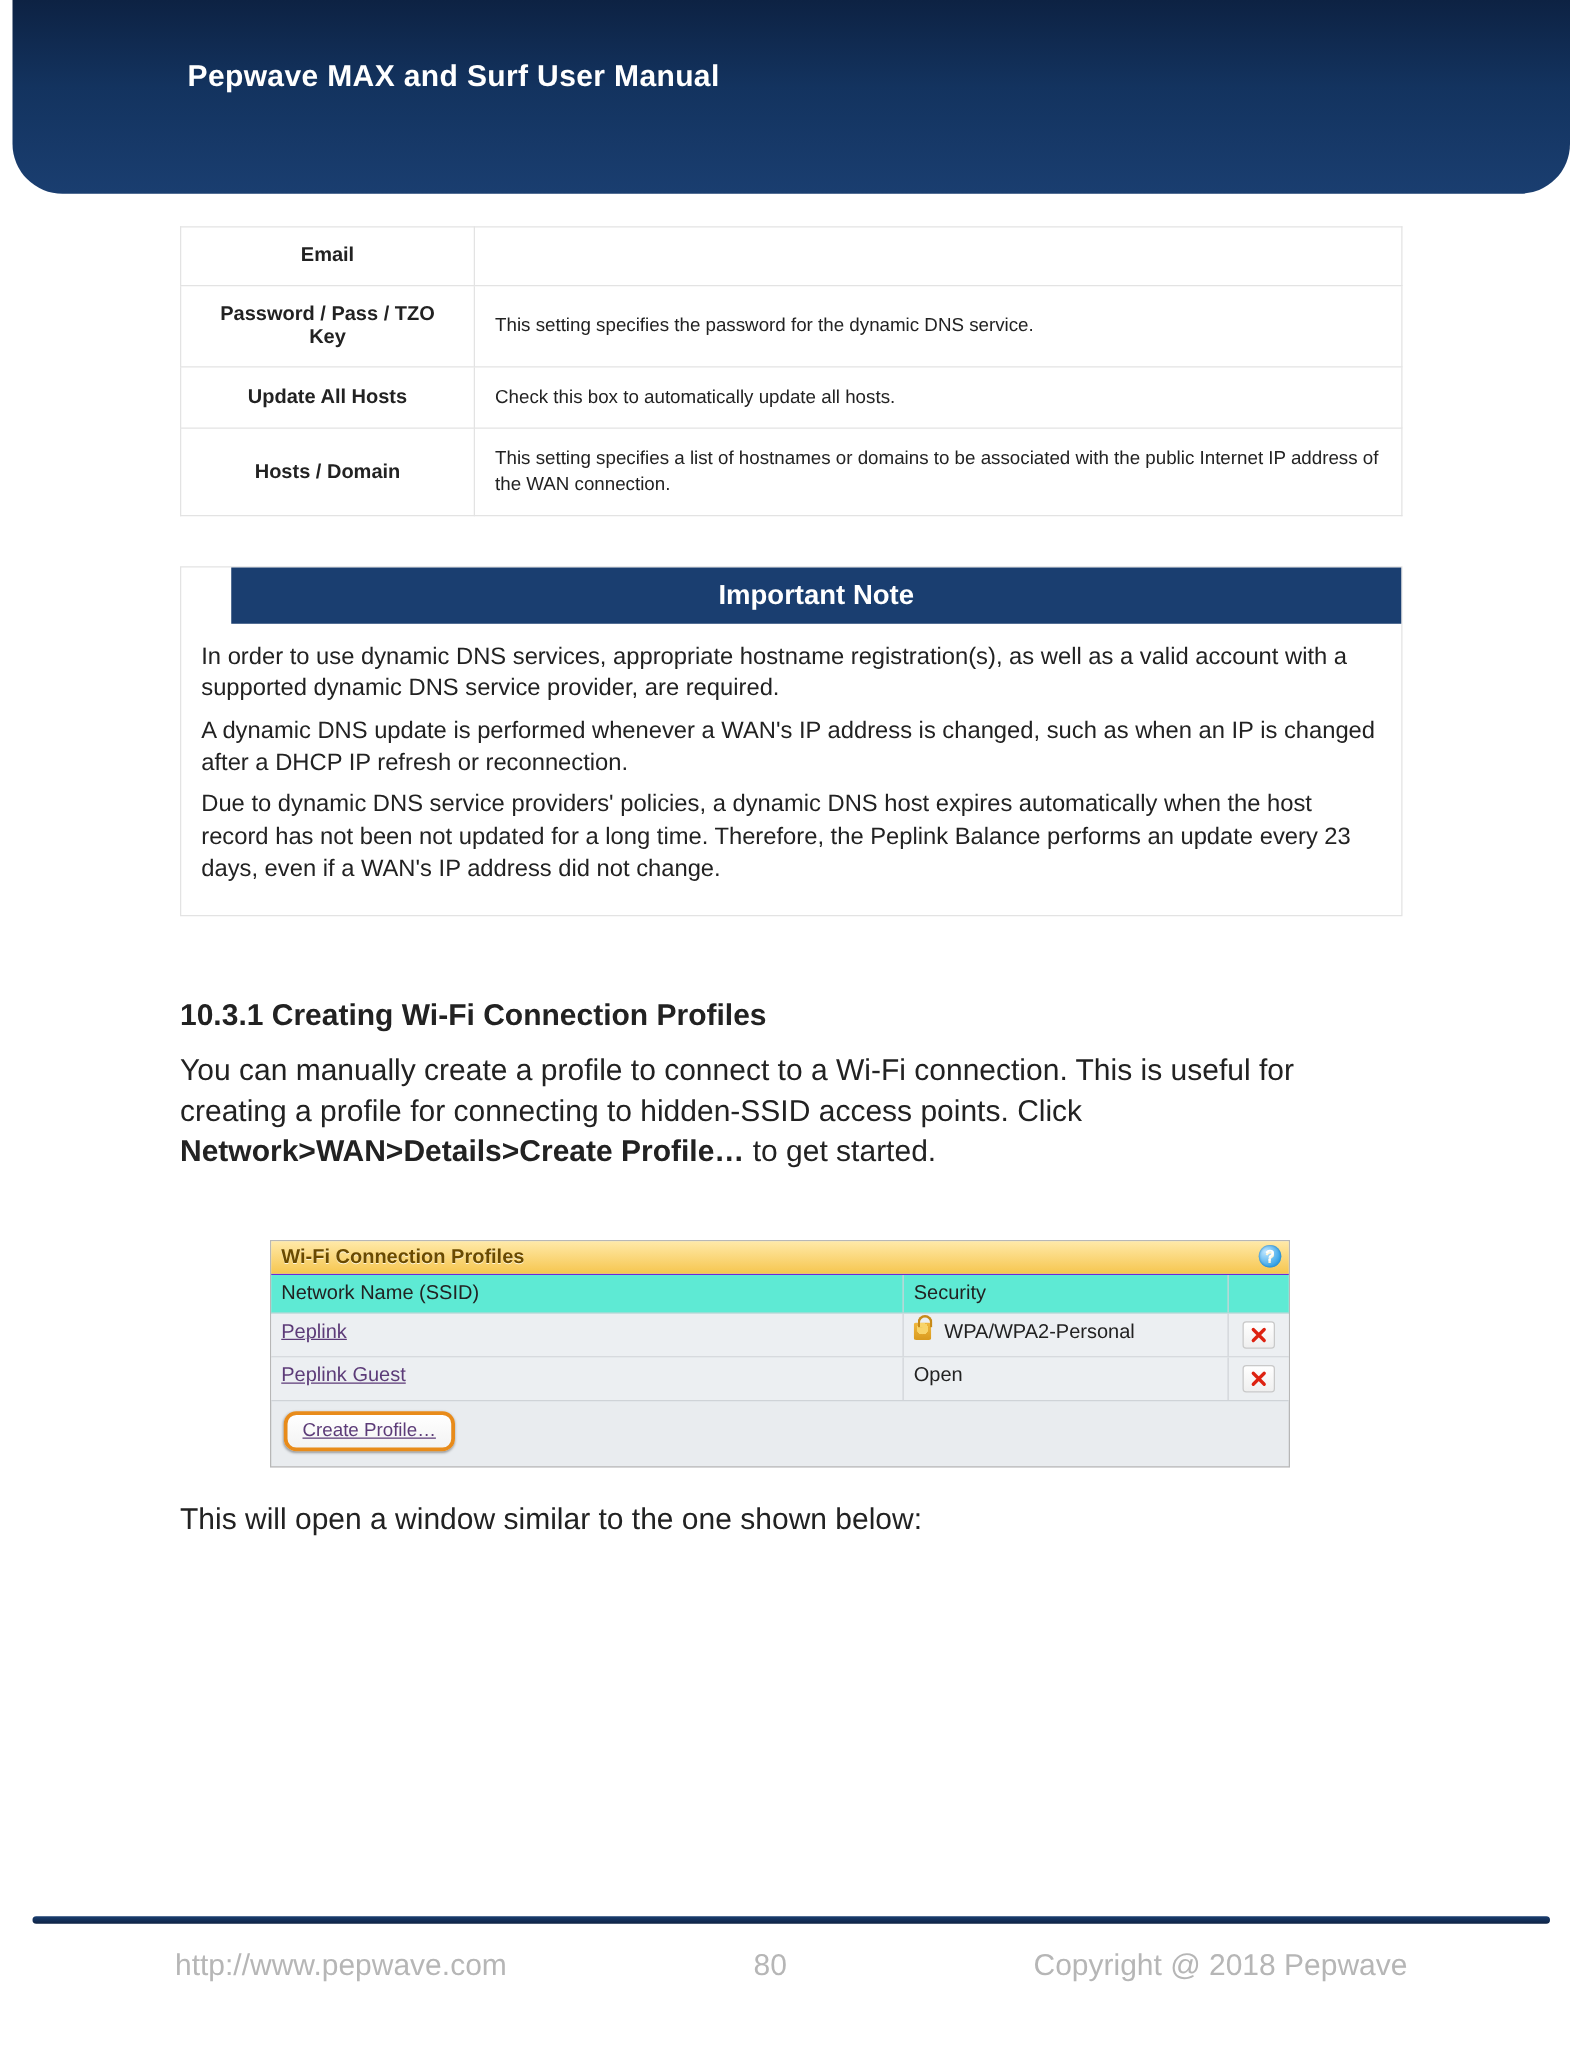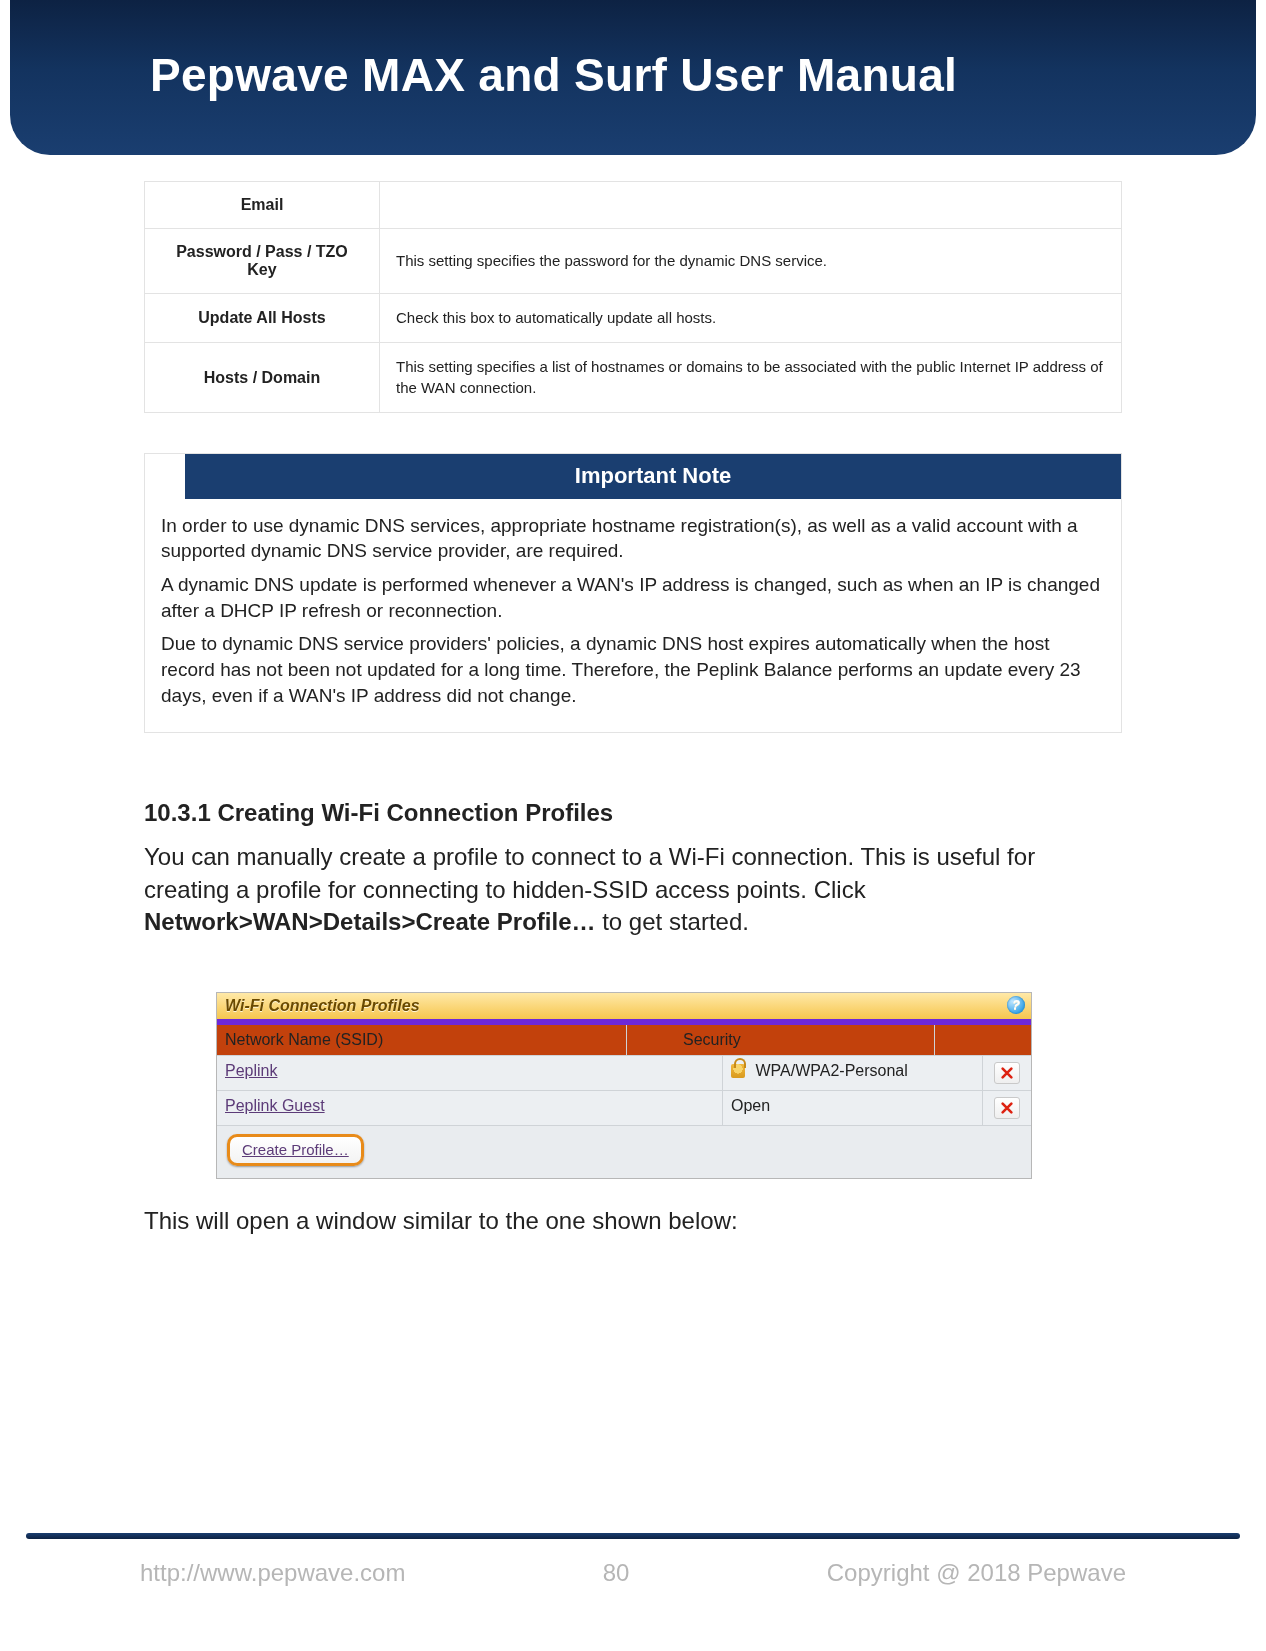--- a/index.html
+++ b/index.html
@@ -26,21 +26,21 @@
     height: 155px;
     background: linear-gradient(180deg, #0d2243 0%, #13335f 45%, #1a3e70 100%);
     border-bottom-left-radius: 40px;
     border-bottom-right-radius: 40px;
     color: #fff;
     padding: 48px 0 0 140px;
     margin: 0 10px 0 10px;
   }
   .top-header h1 {
     font-weight: 700;
-    font-size: 46px;
+    font-size: 24px;
     letter-spacing: .3px;
   }
 
   
   .content {
     width: 978px;
     margin: 26px auto 0 auto;
   }
 
   
@@ -118,41 +118,39 @@
     font-size: 16px;
     color: #222;
   }
   .wifi-title {
     background: linear-gradient(180deg, #ffe9a8 0%, #f6c64f 100%);
     color: #6a4a00;
     text-shadow: 0 1px 0 #fff6d7;
     font-weight: 700;
     padding: 4px 8px;
     position: relative;
-    font-style: italic;
   }
   .wifi-title .help-icon {
     position: absolute;
     right: 6px; top: 3px;
     width: 18px; height: 18px;
     border-radius: 50%;
     background: radial-gradient(circle at 30% 30%, #bfe6ff, #3aa5e8 70%);
     color: #fff;
     font-weight: 700;
     font-size: 13px;
     line-height: 18px;
     text-align: center;
     box-shadow: inset 0 0 2px #1272b7;
   }
   .wifi-head {
     display: flex;
-    background: #c2410c;
-    border-top: 6px solid #6d28d9;
+    background: #5eead4;
+    border-top: 1px solid #6d28d9;
     border-bottom: 1px solid #cfd3d7;
-    gap: 48px;
   }
   .wifi-head div, .wifi-row div {
     padding: 6px 8px;
   }
   .wifi-col-ssid { flex: 1 1 auto; border-right: 1px solid #cfd3d7; }
   .wifi-col-sec  { width: 260px; border-right: 1px solid #cfd3d7; }
   .wifi-col-del  { width: 48px; display:flex; align-items:center; justify-content:center; }
   .wifi-row {
     display: flex;
     background: #eceff2;

